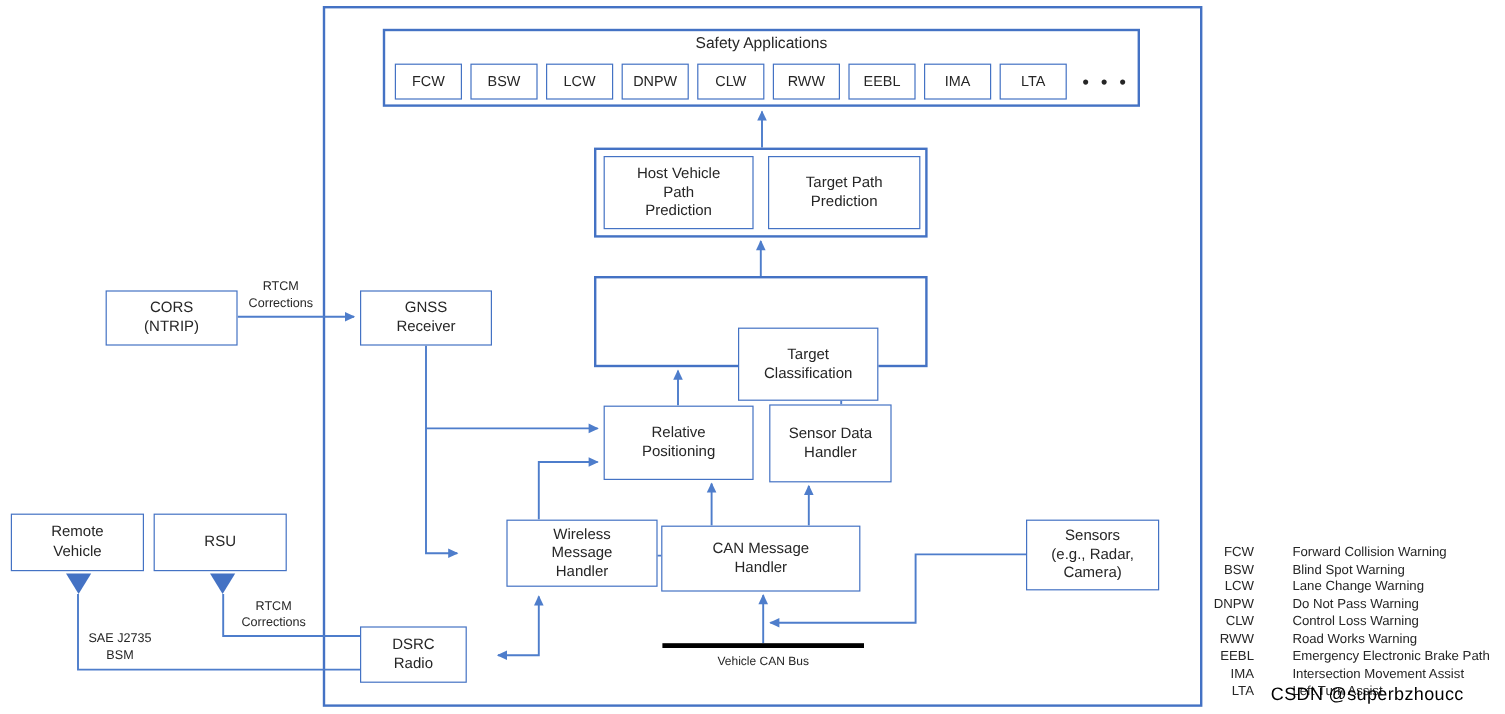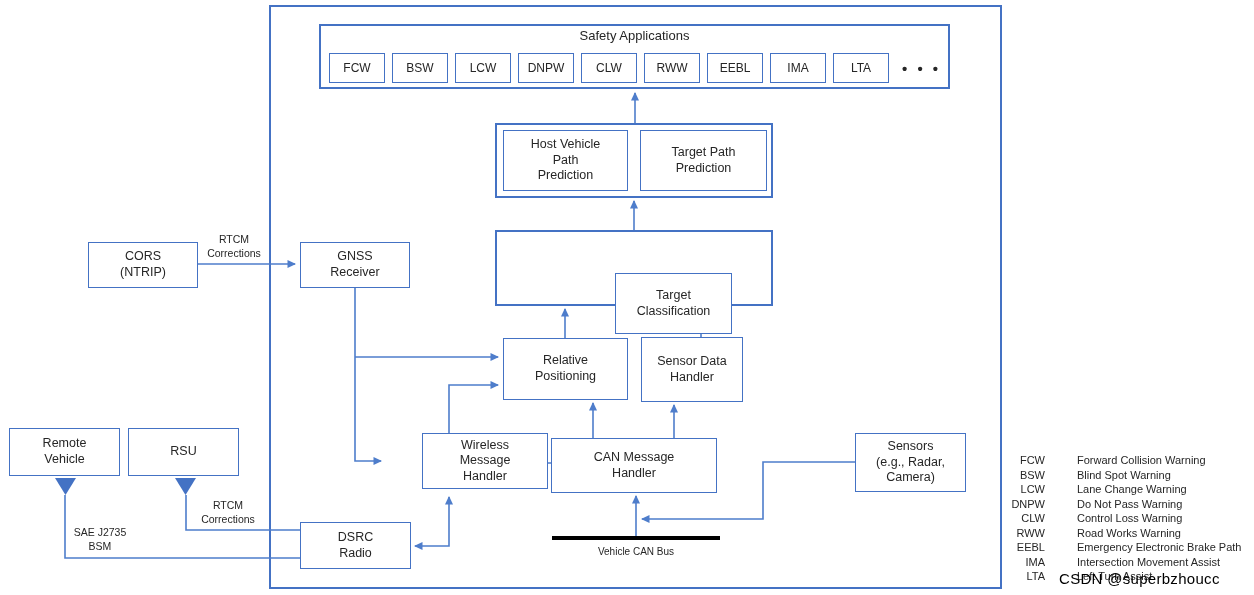--- a/index.html
+++ b/index.html
@@ -158,21 +158,21 @@
   <div class="box" style="left:641px; top:337px; width:102px; height:65px;">Sensor Data
 Handler</div>
   <div class="box" style="left:386px; top:433px; width:126px; height:56px;margin-left:36px;">Wireless
 Message
 Handler</div>
   <div class="box" style="left:551px; top:438px; width:166px; height:55px;">CAN Message
 Handler</div>
   <div class="box" style="left:855px; top:433px; width:111px; height:59px;">Sensors
 (e.g., Radar,
 Camera)</div>
-  <div class="box" style="left:300px; top:522px; width:111px; height:47px;">DSRC
+  <div class="box" style="left:300px; top:522px; width:89px; height:47px;">DSRC
 Radio</div>
   <div class="box" style="left:300px; top:242px; width:110px; height:46px;">GNSS
 Receiver</div>
 
   <div class="box" style="left:88px; top:242px; width:110px; height:46px;">CORS
 (NTRIP)</div>
   <div class="box" style="left:9px; top:428px; width:111px; height:48px;">Remote
 Vehicle</div>
   <div class="box" style="left:128px; top:428px; width:111px; height:48px;">RSU</div>
 

